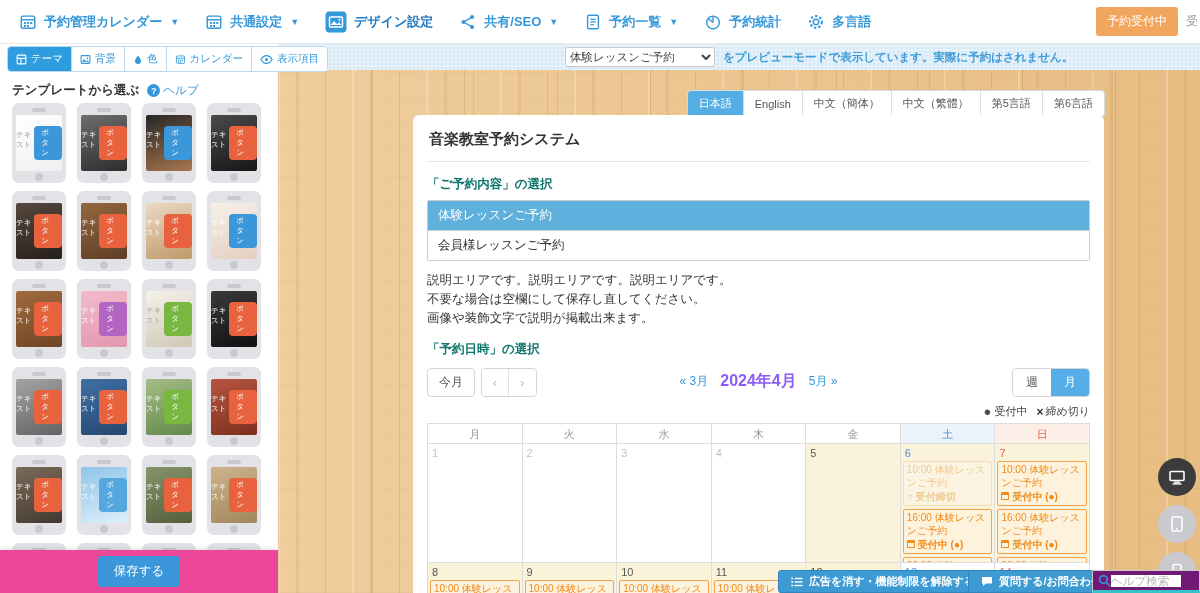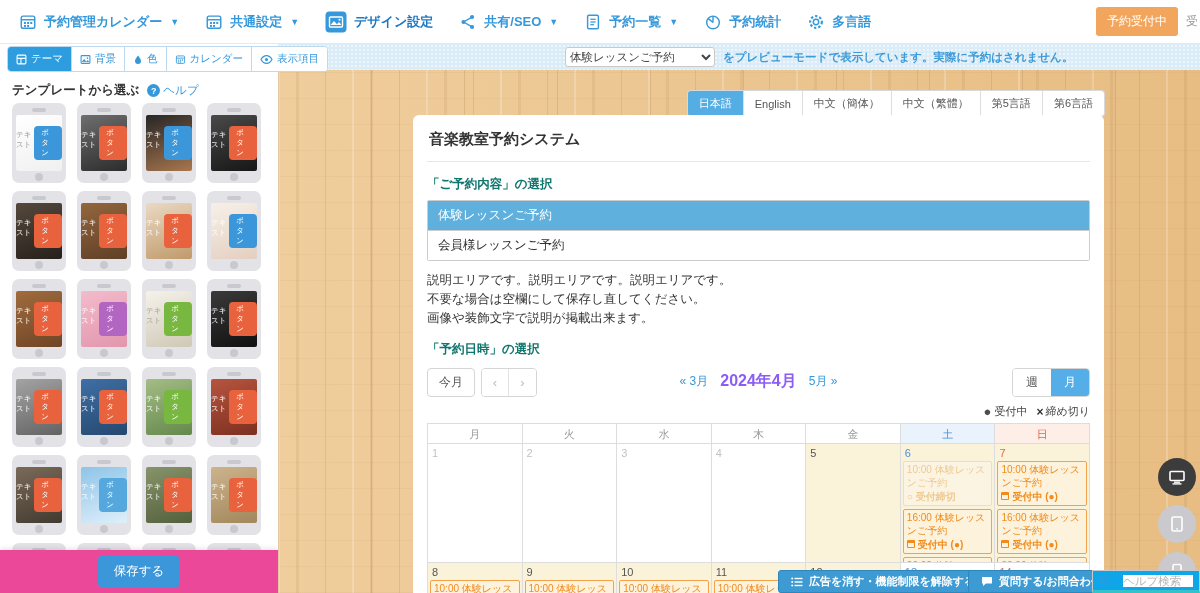--- a/index.html
+++ b/index.html
@@ -104,21 +104,21 @@
   .device-toggles { position:absolute; right:4px; top:388px; display:flex; flex-direction:column; gap:9px; z-index:50; }
   .dev { width:38px; height:38px; border-radius:50%; border:none; display:flex; align-items:center; justify-content:center; cursor:pointer; background:#c9c9ce; }
   .dev.active { background:#3c3c3c; }
 
   
   .float-widgets { position:absolute; left:0; top:0; width:1200px; height:593px; pointer-events:none; z-index:60; }
   .float-widgets > * { pointer-events:auto; }
   .fw-btn { position:absolute; top:570px; height:23px; background:#3d9ad2; border:1px solid #2e86bd; color:#fff; font-size:11px; font-weight:700; border-radius:3px; display:flex; align-items:center; gap:6px; padding:0 12px; cursor:pointer; font-family:inherit; white-space:nowrap; }
   #remove-ads { left:778px; }
   #contact { left:968px; }
-  .help-search { position:absolute; left:1092px; top:570px; width:108px; height:23px; background:#0ea5e9; border:1px solid #c9c9c9; border-bottom:3px solid #35c2c9; display:flex; align-items:center; padding:0 5px; gap:12px; }
+  .help-search { position:absolute; left:1092px; top:570px; width:108px; height:23px; background:#701a75; border:1px solid #c9c9c9; border-bottom:3px solid #35c2c9; display:flex; align-items:center; padding:0 5px; gap:0; }
   .help-search input { border:none; outline:none; width:70px; font-size:11.5px; color:#555; font-family:inherit; }
   .help-search input::placeholder { color:#b5b5b5; }
 </style>
 </head>
 <body>
 
 <div class="app">
 
   <header class="navbar">
     <nav id="nav-items">

